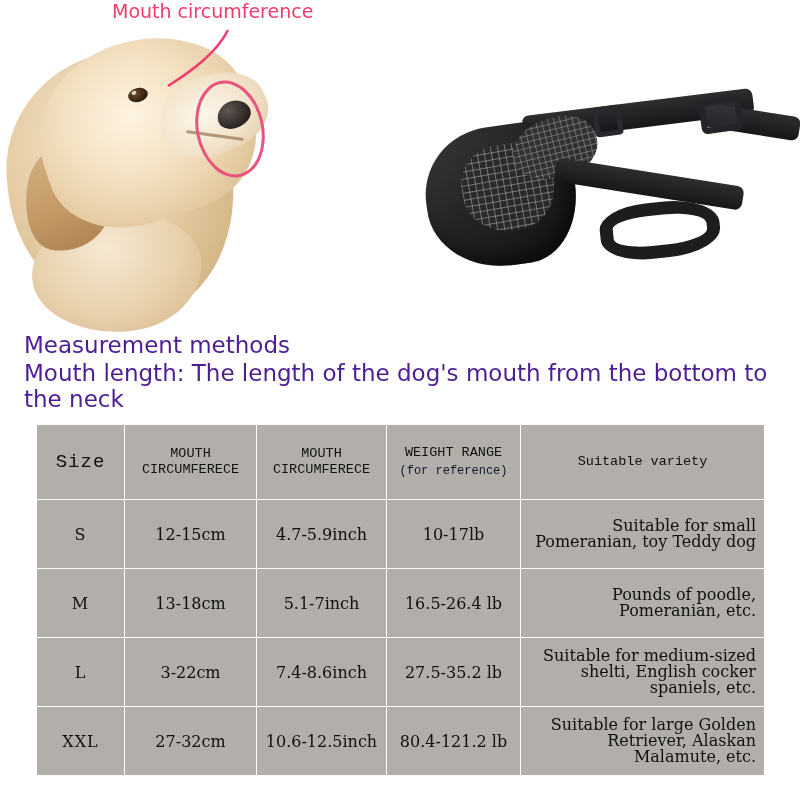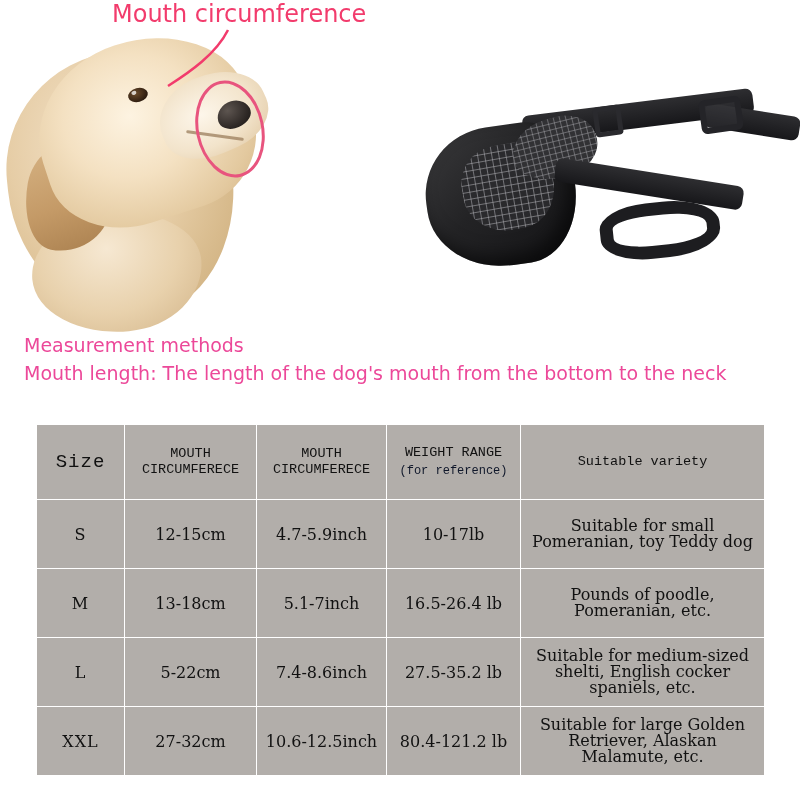--- a/index.html
+++ b/index.html
@@ -132,21 +132,21 @@
     border-radius: 50%;
     transform: rotate(-12deg);
     box-sizing: border-box;
   }
 
   .callout-label {
     position: absolute;
     left: 112px;
     top: 0px;
     color: #f23b6c;
-    font-size: 24px;
+    font-size: 19px;
     font-family: "DejaVu Sans", sans-serif;
     white-space: nowrap;
   }
   .callout-line {
     position: absolute;
     left: 120px;
     top: 28px;
     width: 130px;
     height: 70px;
     pointer-events: none;
@@ -251,23 +251,23 @@
 
   
   .text-block {
     position: absolute;
     left: 24px;
     top: 332px;
     width: 760px;
   }
   .text-block p {
     margin: 0 0 2px 0;
-    font-size: 19px;
+    font-size: 23px;
     line-height: 26px;
-    color: #ec4899;
+    color: #4c1d95;
     font-family: "DejaVu Sans", sans-serif;
   }
 
   
   .size-table {
     position: absolute;
     left: 36px;
     top: 424px;
     width: 728px;
     border-collapse: collapse;
@@ -313,21 +313,21 @@
   .cell-size {
     text-align: center;
     font-size: 19px;
     letter-spacing: 1px;
   }
   .cell-num {
     text-align: center;
     font-size: 17px;
   }
   .cell-var {
-    text-align: center;
+    text-align: right;
     font-size: 13.5px;
     line-height: 16px;
   }
 </style>
 </head>
 <body>
 
 <div class="hero">
 
   <div class="dog-photo">
@@ -395,21 +395,21 @@
     </tr>
     <tr>
       <td class="cell-size">M</td>
       <td class="cell-num">13-18cm</td>
       <td class="cell-num">5.1-7inch</td>
       <td class="cell-num">16.5-26.4 lb</td>
       <td class="cell-var">Pounds of poodle, Pomeranian, etc.</td>
     </tr>
     <tr>
       <td class="cell-size">L</td>
-      <td class="cell-num">5-22cm</td>
+      <td class="cell-num">3-22cm</td>
       <td class="cell-num">7.4-8.6inch</td>
       <td class="cell-num">27.5-35.2 lb</td>
       <td class="cell-var">Suitable for medium-sized shelti, English cocker spaniels, etc.</td>
     </tr>
     <tr>
       <td class="cell-size">XXL</td>
       <td class="cell-num">27-32cm</td>
       <td class="cell-num">10.6-12.5inch</td>
       <td class="cell-num">80.4-121.2 lb</td>
       <td class="cell-var">Suitable for large Golden Retriever, Alaskan Malamute, etc.</td>

